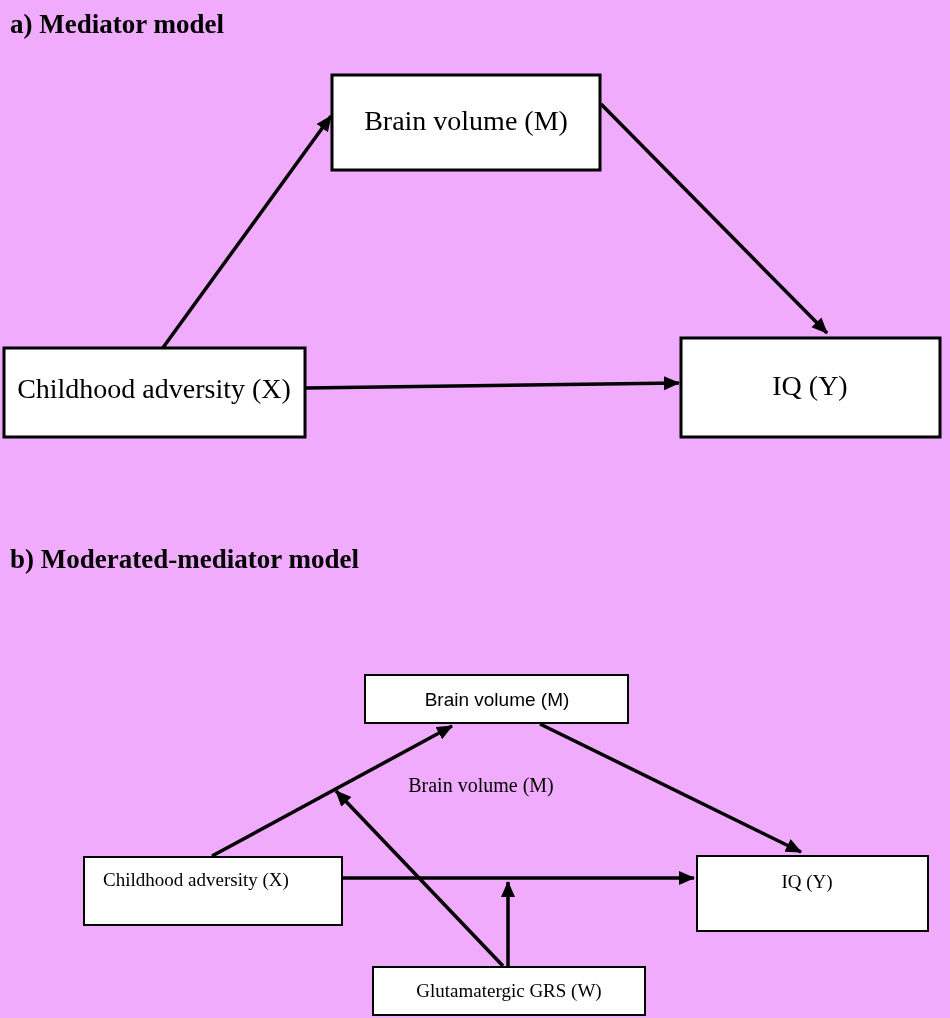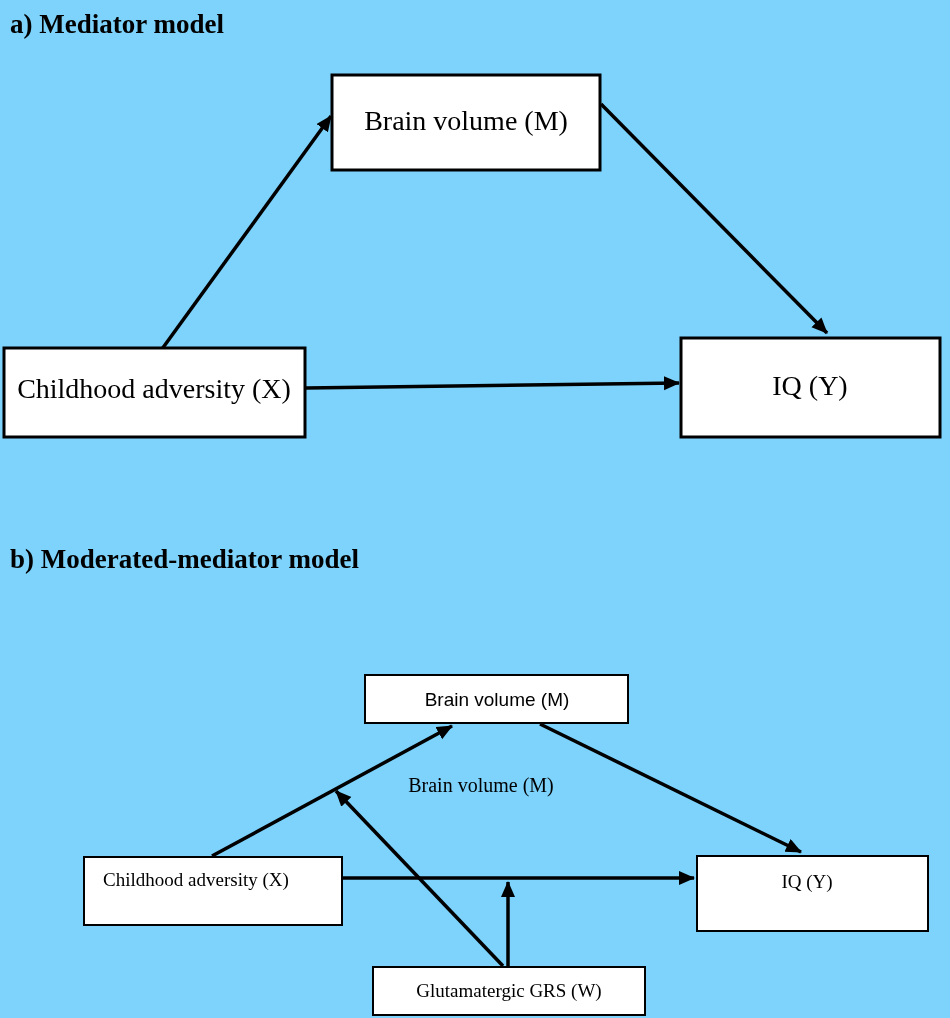--- a/index.html
+++ b/index.html
@@ -4,21 +4,21 @@
 <style>
   html, body {
     margin: 0;
     padding: 0;
     background: #ffffff;
   }
   .figure-wrap {
     position: relative;
     width: 950px;
     height: 1018px;
-    background: #7dd3fc;
+    background: #f0abfc;
     overflow: hidden;
   }
   svg {
     display: block;
     font-family: "Liberation Serif", "DejaVu Serif", serif;
   }
   .box {
     fill: #ffffff;
     stroke: #000000;
   }

